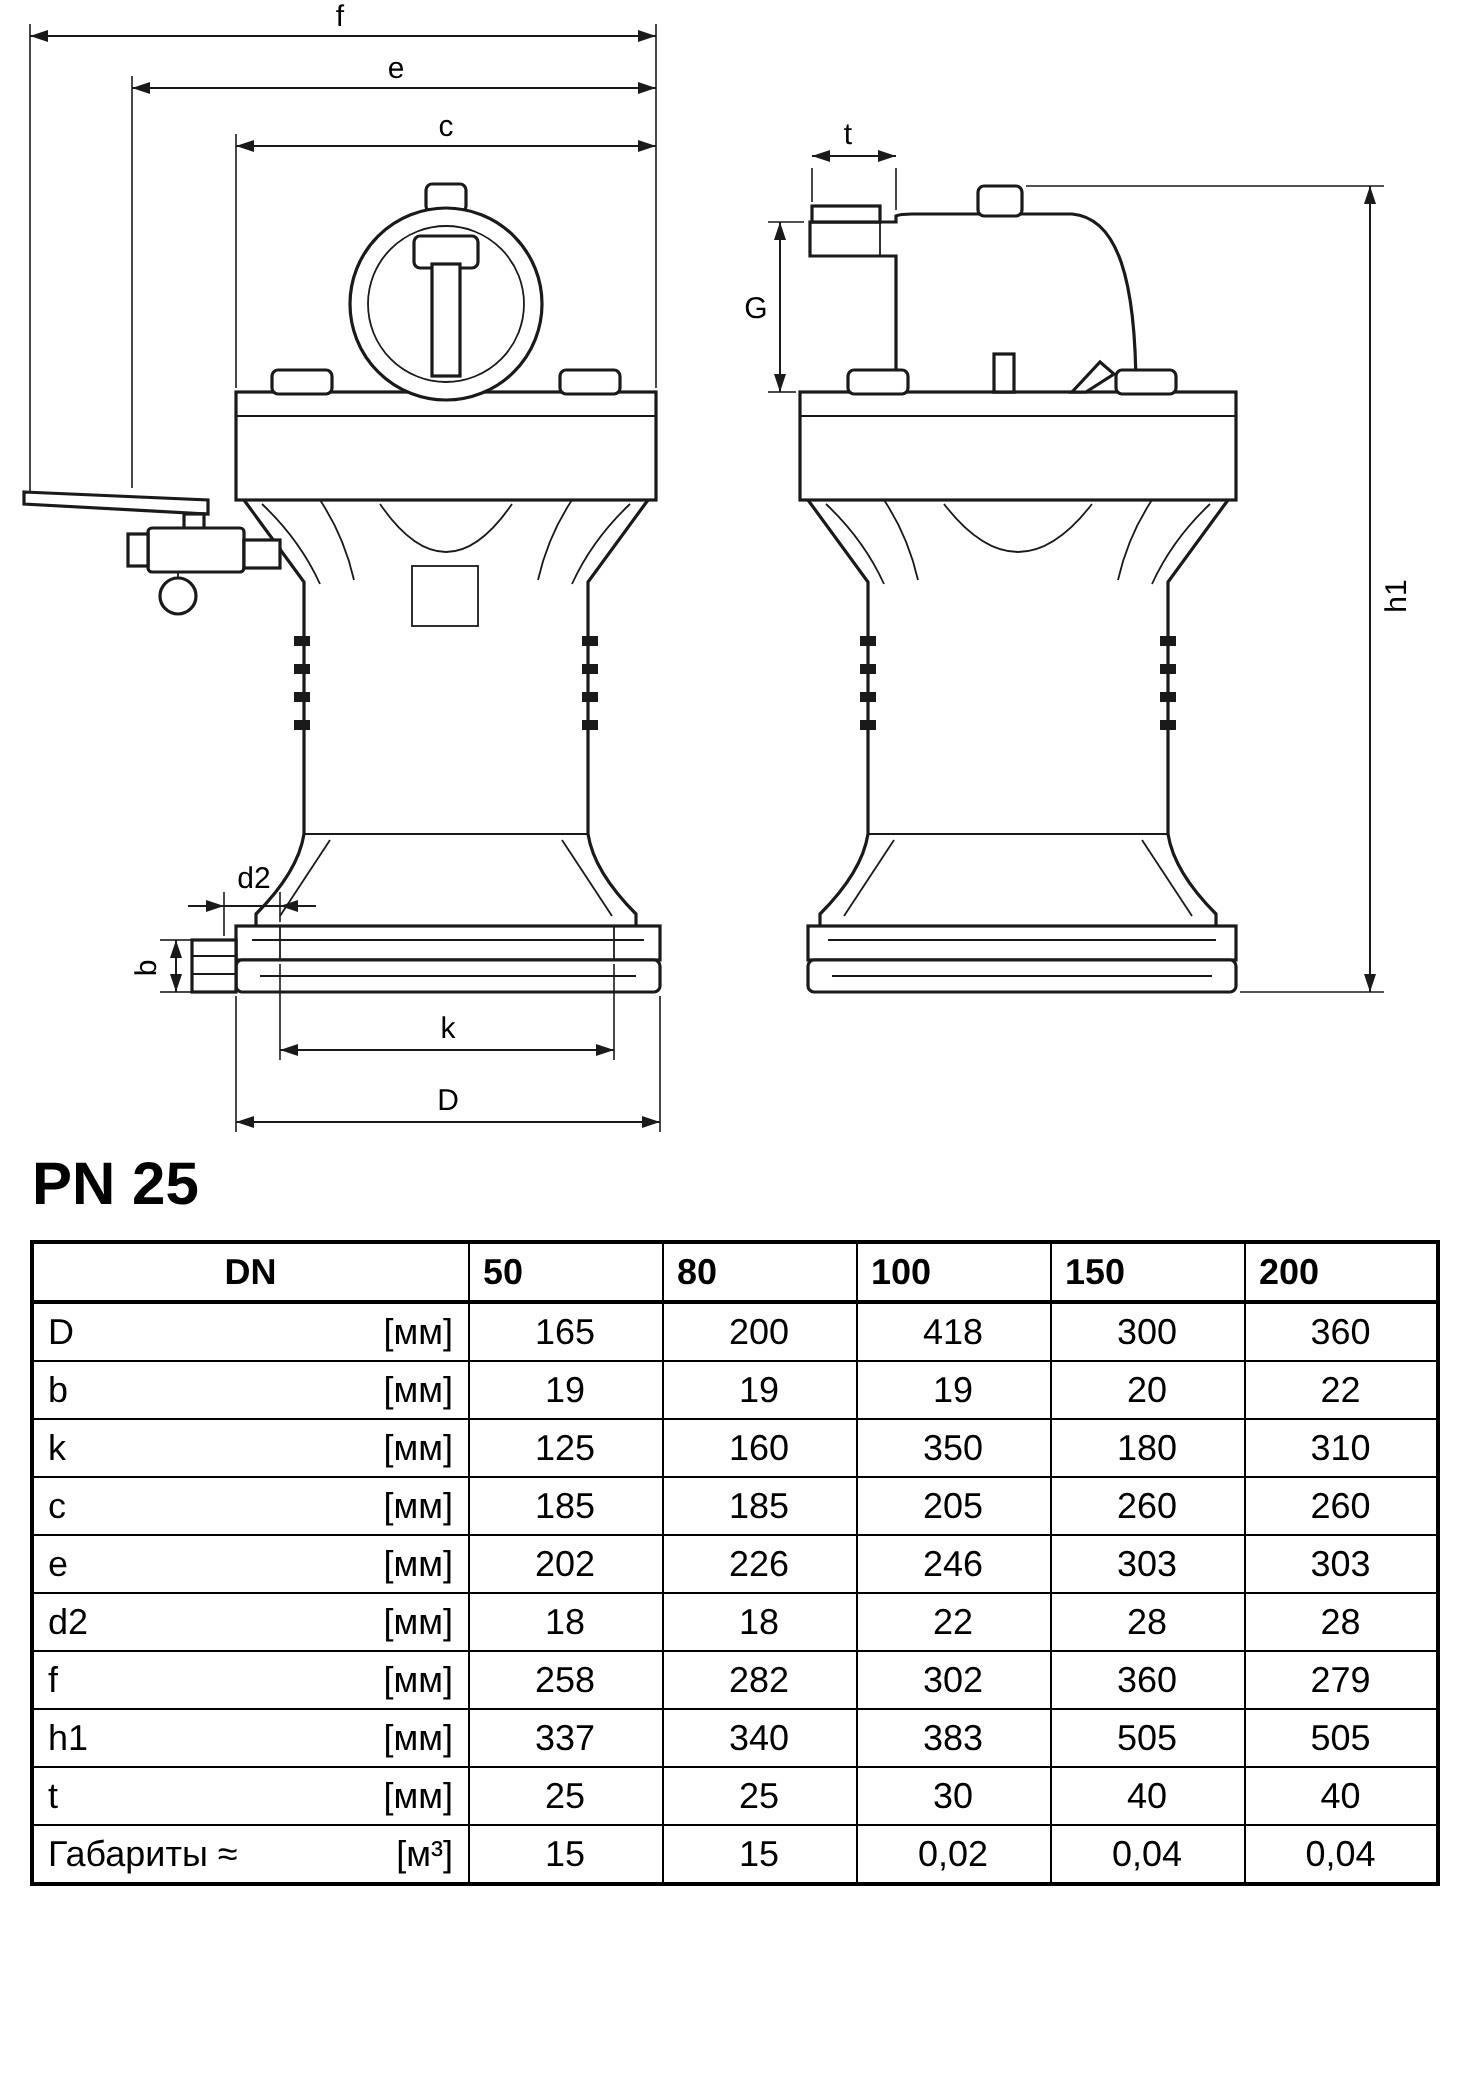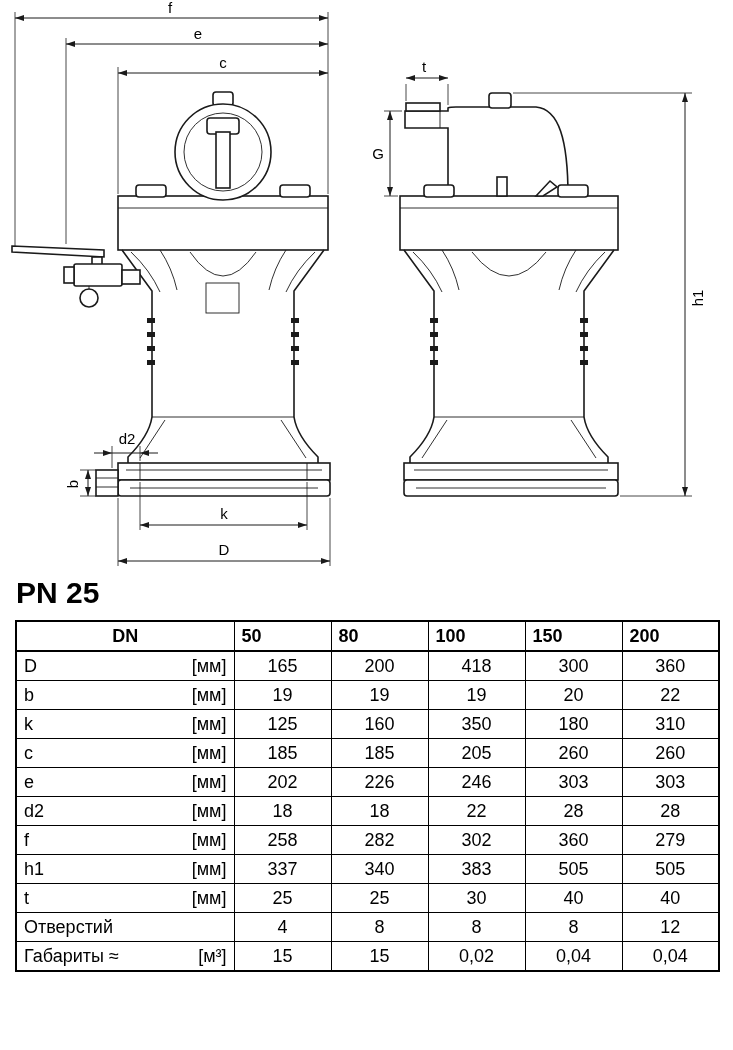--- a/index.html
+++ b/index.html
@@ -312,33 +312,20 @@
         </td>
         <td class="val">25</td>
         <td class="val">25</td>
         <td class="val">30</td>
         <td class="val">40</td>
         <td class="val">40</td>
       </tr>
       <tr>
         <td>
           <div class="cellwrap">
-            <span class="pname">Отверстий</span>
-            <span class="punit"></span>
-          </div>
-        </td>
-        <td class="val">4</td>
-        <td class="val">8</td>
-        <td class="val">8</td>
-        <td class="val">8</td>
-        <td class="val">12</td>
-      </tr>
-      <tr>
-        <td>
-          <div class="cellwrap">
             <span class="pname">Габариты ≈</span>
             <span class="punit">[м³]</span>
           </div>
         </td>
         <td class="val">15</td>
         <td class="val">15</td>
         <td class="val">0,02</td>
         <td class="val">0,04</td>
         <td class="val">0,04</td>
       </tr>

